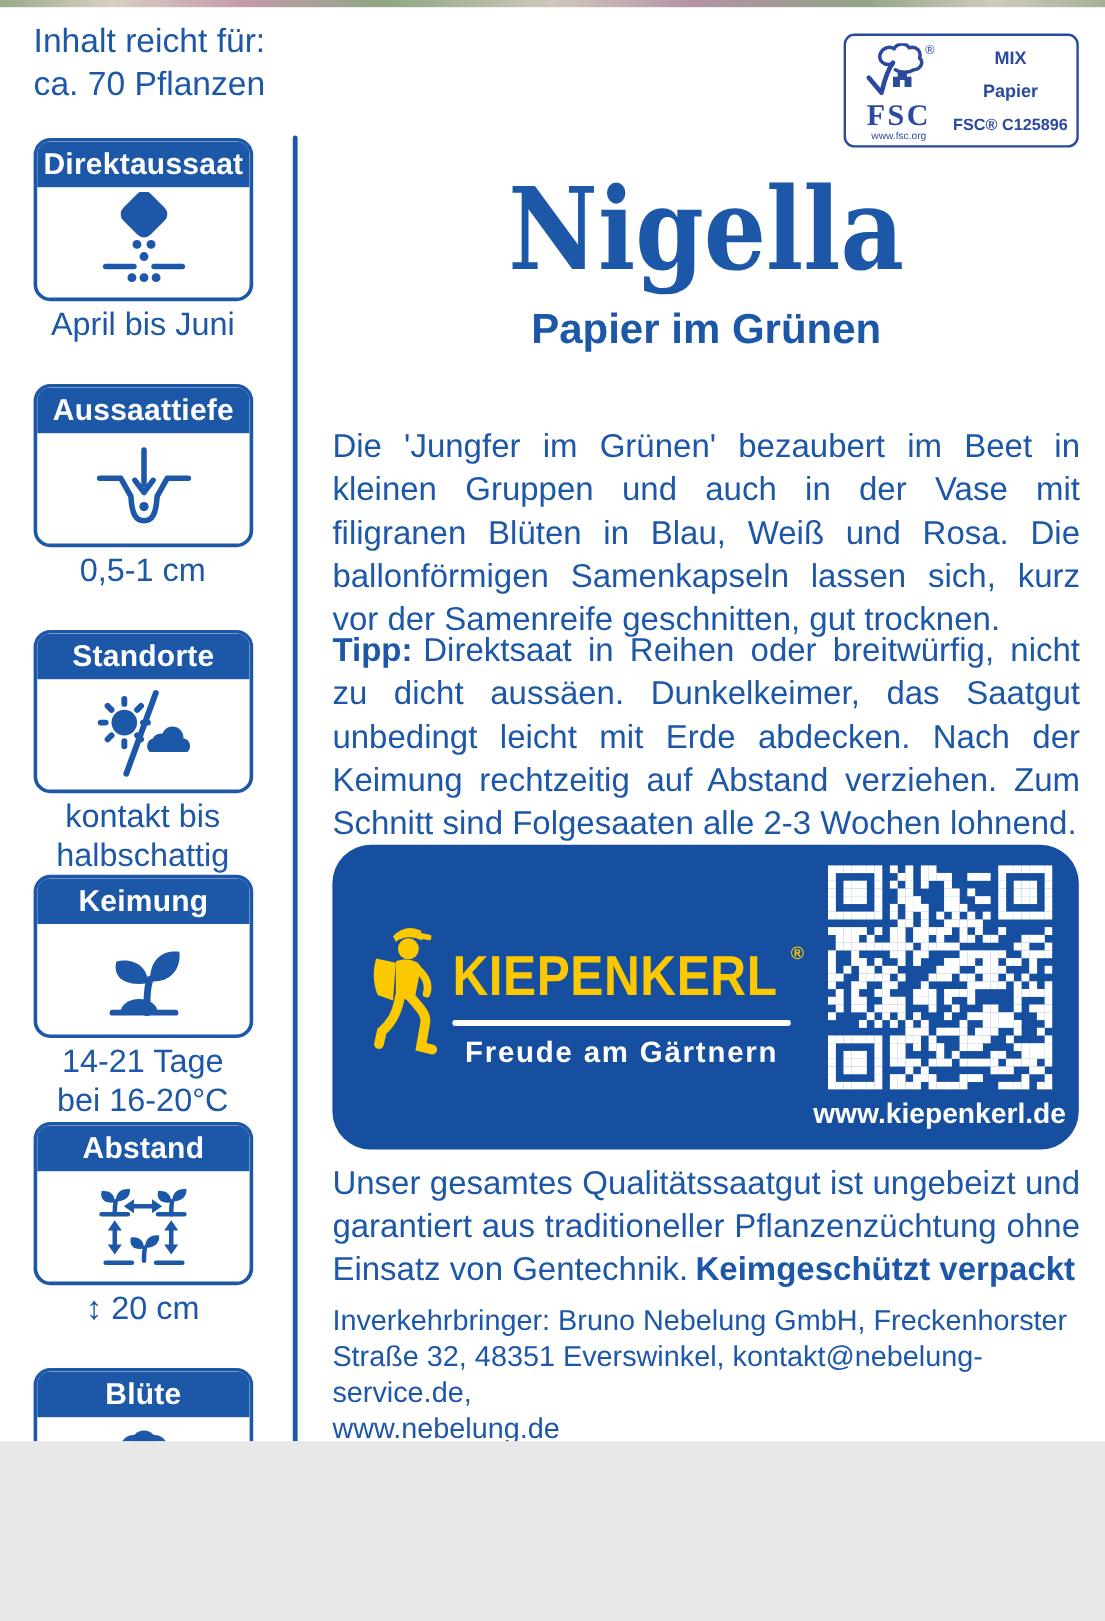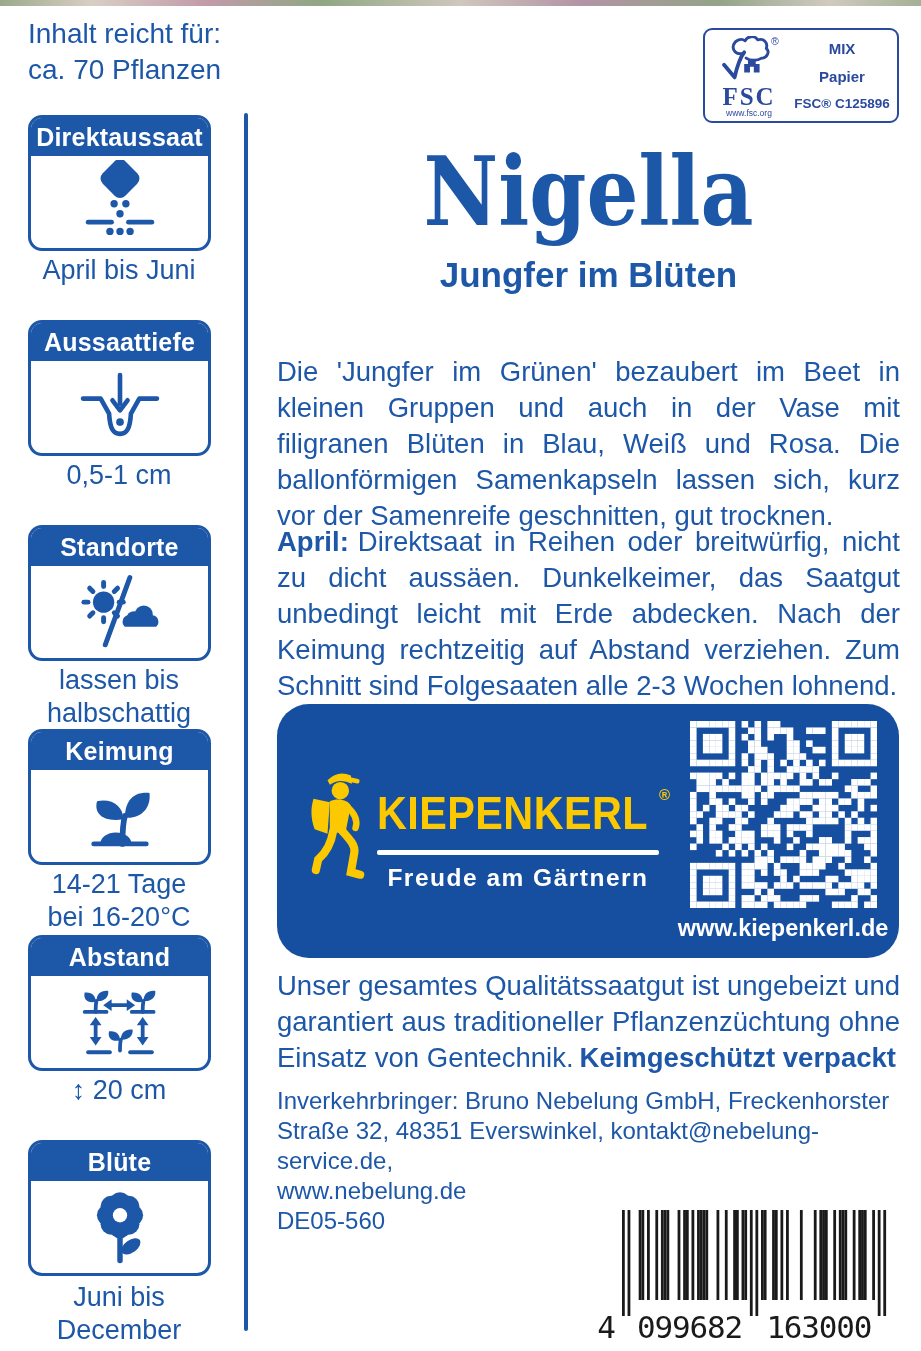--- a/index.html
+++ b/index.html
@@ -1,17 +1,17 @@
 <!DOCTYPE html>
 <html lang="de"><head>
 <meta charset="utf-8">
 <style>
   html,body{margin:0;padding:0;background:#e8e8e8;}
   .page{
-    position:relative;width:921px;height:1351px;margin:0 auto;background:#fff;
+    position:relative;width:921px;height:1201px;margin:0 auto;background:#fff;
     font-family:"Liberation Sans","DejaVu Sans",sans-serif;overflow:hidden;
     --blue:#1d57a8; --panel:#164fa0; --yellow:#fcc800;
   }
   .photo-strip{position:absolute;left:0;top:0;width:921px;height:6px;
     background:linear-gradient(90deg,#9aa98a,#d8cfc4 10%,#c39bab 22%,#8fa783 35%,#cfc7bd 50%,#b393a5 63%,#93a488 78%,#d0cabf 90%,#a4b096);}
   .content-note{position:absolute;left:28px;top:16px;font-size:28px;line-height:36px;font-weight:500;color:var(--blue);}
   .content-note span{display:block;}
 
   
   .info-box{position:absolute;left:28px;width:183px;height:136px;border:3.5px solid var(--blue);
@@ -144,21 +144,21 @@
           <g stroke="none">
             <circle cx="67" cy="58" r="9"></circle>
               <circle cx="79" cy="53" r="11"></circle>
             <path d="M56 68 a8 8 0 0 1 4 -14 h30 a8 8 0 0 1 4 14 Z"></path>
           </g>
         </g>
       </svg>
     </div>
   </div>
   <div class="box-caption" style="top:664px">
-    <span>lassen bis</span>
+    <span>kontakt bis</span>
     <span>halbschattig</span>
   </div>
 
   <div class="info-box" style="top:729px">
     <div class="box-header">Keimung</div>
     <div class="box-body">
       <svg width="90" height="82" viewBox="0 0 100 100">
         <g fill="#1d57a8">
           <path d="M26 84 a19 14 0 0 1 38 0 Z"></path>
           <path d="M54 54 C28 58 18 46 22 32 C40 28 54 38 54 54 Z"></path>
@@ -254,24 +254,24 @@
       <div class="fsc-url">www.fsc.org</div>
     </div>
     <div class="fsc-right">
       <div class="fsc-mix">MIX</div>
       <div class="fsc-paper">Papier</div>
       <div class="fsc-license">FSC® C125896</div>
     </div>
   </div>
 
   <h1 class="title">Nigella</h1>
-  <h2 class="subtitle">Jungfer im Blüten</h2>
+  <h2 class="subtitle">Papier im Grünen</h2>
 
   <p class="body-text desc">Die 'Jungfer im Grünen' bezaubert im Beet in kleinen Gruppen und auch in der Vase mit filigranen Blüten in Blau, Weiß und Rosa. Die ballonförmigen Samenkapseln lassen sich, kurz vor der Samenreife geschnitten, gut trocknen.</p>
-  <p class="body-text tip"><b>April:</b><span>Direktsaat in Reihen oder breitwürfig, nicht zu dicht aussäen. Dunkelkeimer, das Saatgut unbedingt leicht mit Erde abdecken. Nach der Keimung rechtzeitig auf Abstand verziehen. Zum Schnitt sind Folgesaaten alle 2-3 Wochen lohnend.</span></p>
+  <p class="body-text tip"><b>Tipp:</b><span>Direktsaat in Reihen oder breitwürfig, nicht zu dicht aussäen. Dunkelkeimer, das Saatgut unbedingt leicht mit Erde abdecken. Nach der Keimung rechtzeitig auf Abstand verziehen. Zum Schnitt sind Folgesaaten alle 2-3 Wochen lohnend.</span></p>
 
   <div class="brand-panel">
     <svg class="mascot" width="70" height="124" viewBox="0 0 60 104">
       <g fill="#fcc800">
         <path d="M21 11 Q30 2 41 7 L42 14 Q31 9 23 15 Z"></path>
         <rect x="38" y="8" width="11" height="4" rx="1.5" transform="rotate(12 38 8)"></rect>
         <circle cx="32" cy="20" r="7.5"></circle>
         <path d="M23 29 C30 26 39 28 41 33 L36 58 L23 54 Z"></path>
         <path d="M9 27 L23 30 L21 57 L10 53 C6.5 44 6.5 35 9 27 Z"></path>
       </g>

